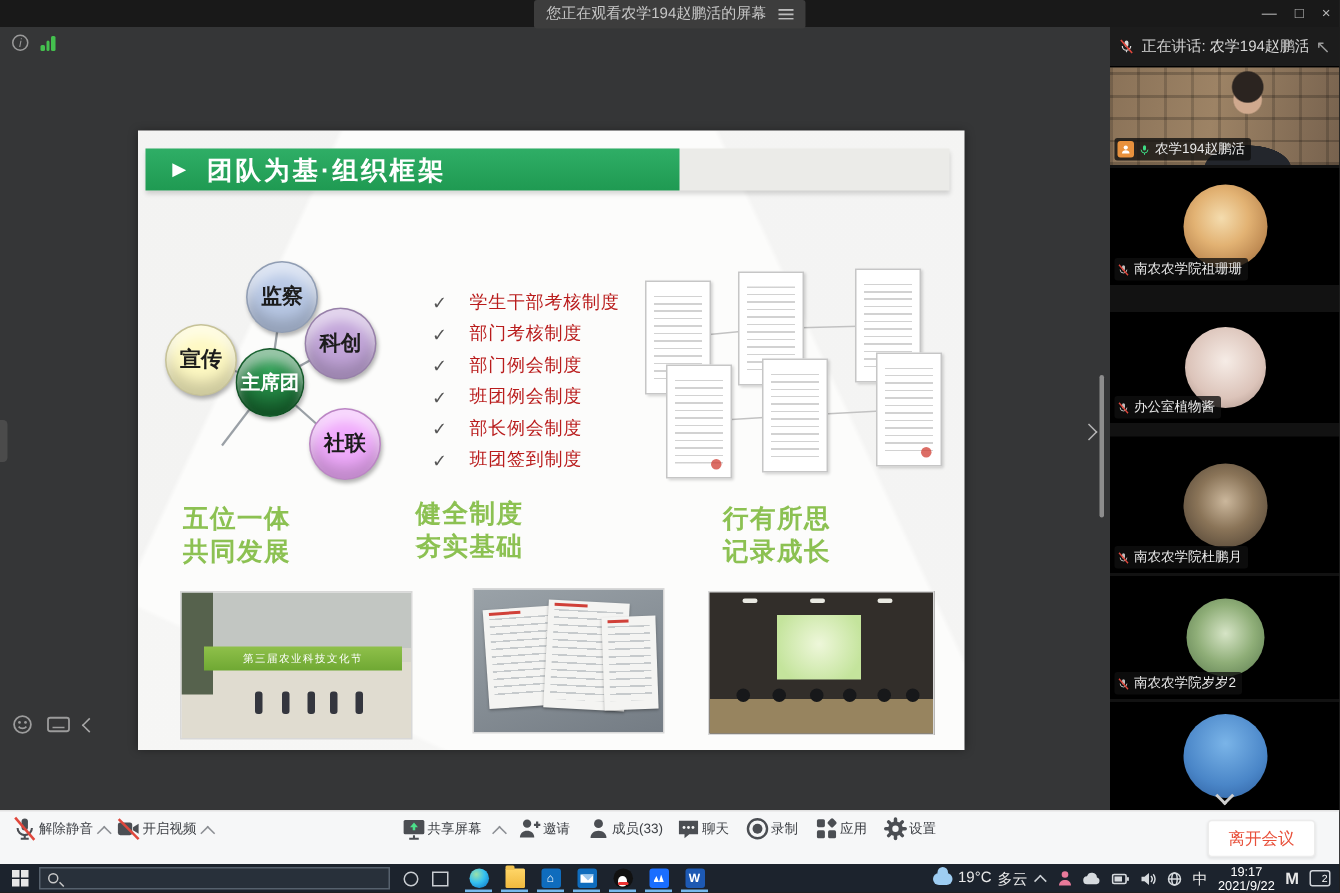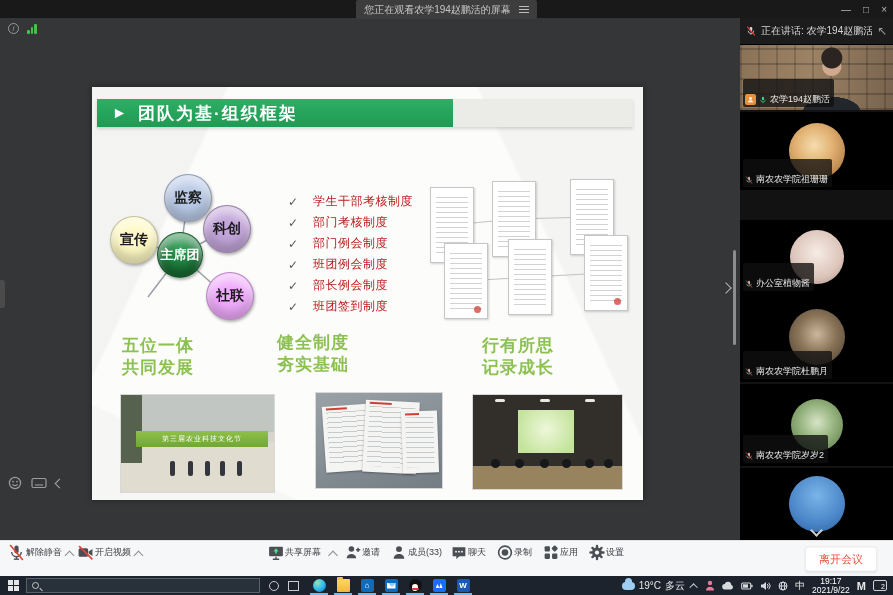--- a/index.html
+++ b/index.html
@@ -93,28 +93,28 @@
   .sb-title{flex:1;color:#d6d6d6;font-size:10px;white-space:nowrap;overflow:hidden}
   .sb-pin{color:#9a9a9a;font-size:12px;line-height:10px}
   .tile{position:absolute;left:0;width:153px;background:#000;overflow:hidden}
   .t1{top:27px;height:65px;background:
       radial-gradient(circle at 60% 20%,#2b2420 0 10px,rgba(0,0,0,0) 11px),
       radial-gradient(circle at 60% 33%,#d0a98e 0 9px,rgba(0,0,0,0) 10px),
       radial-gradient(ellipse 48px 26px at 60% 104%,#23262c 0 60%,rgba(0,0,0,0) 61%),
       repeating-linear-gradient(90deg,rgba(0,0,0,.16) 0 2px,rgba(0,0,0,0) 2px 18px),
       repeating-linear-gradient(0deg,rgba(0,0,0,.2) 0 2px,rgba(0,0,0,0) 2px 15px),
       linear-gradient(100deg,#8a7258,#9d8365 45%,#77624e)}
-  .t2{top:94px;height:78px}.t3{top:202px;height:74px}.t4{top:273px;height:91px}.t5{top:366px;height:82px}.t6{top:450px;height:72px}
+  .t2{top:94px;height:78px}.t3{top:190px;height:74px}.t4{top:273px;height:91px}.t5{top:366px;height:82px}.t6{top:450px;height:72px}
   .avatar{position:absolute;left:50%;top:50%;transform:translate(-50%,-50%);border-radius:50%}
   .av2{width:56px;height:56px;background:radial-gradient(circle at 45% 40%,#f4dcae,#e2b273 40%,#c08c54 70%,#7c603f)}
   .av3{width:54px;height:54px;background:radial-gradient(circle at 50% 42%,#f6ece6,#dcc4ba 60%,#a38a80)}
   .av4{width:56px;height:56px;background:radial-gradient(circle at 50% 45%,#cbb79c,#8a7458 45%,#463a2e)}
   .av5{width:52px;height:52px;background:radial-gradient(circle at 50% 45%,#d6e4c6,#8fae78 50%,#55754a)}
   .av6{width:56px;height:56px;background:radial-gradient(circle at 50% 35%,#7ab4e8,#4a86c8 60%,#2c5c9c)}
-  .nameplate{position:absolute;left:3px;bottom:3px;display:flex;align-items:center;gap:3px;background:rgba(15,15,15,.78);border-radius:2px;padding:14px 4px 1px 2px;color:#e9e9e9;font-size:9px;white-space:nowrap;max-width:146px}
+  .nameplate{position:absolute;left:3px;bottom:3px;display:flex;align-items:center;gap:3px;background:rgba(15,15,15,.78);border-radius:2px;padding:1px 4px 1px 2px;color:#e9e9e9;font-size:9px;white-space:nowrap;max-width:146px}
   .host-badge{width:11px;height:11px;border-radius:2px;background:#e8913d;display:flex;align-items:center;justify-content:center;flex:none}
   .sb-chevron{position:absolute;bottom:5px;left:50%;margin-left:-5px;width:9px;height:9px;border-right:2px solid #cfcfcf;border-bottom:2px solid #cfcfcf;transform:rotate(45deg)}
 
   
   .toolbar{position:absolute;top:540px;left:0;right:0;height:36px;background:#f6f7f8;border-top:1px solid #e2e2e2}
   .tb-group-left{position:absolute;left:8px;top:2px;display:flex;align-items:flex-start;gap:4px}
   .tb-group-center{position:absolute;left:50%;top:2px;transform:translateX(-50%);display:flex;align-items:flex-start;gap:8px}
   .tb-btn{display:flex;flex-direction:row;align-items:center;gap:1px;min-width:38px;cursor:default}
   .tb-ic{height:18px;display:flex;align-items:center;justify-content:center}
   .tb-label{font-size:9px;color:#3e4146;white-space:nowrap}

